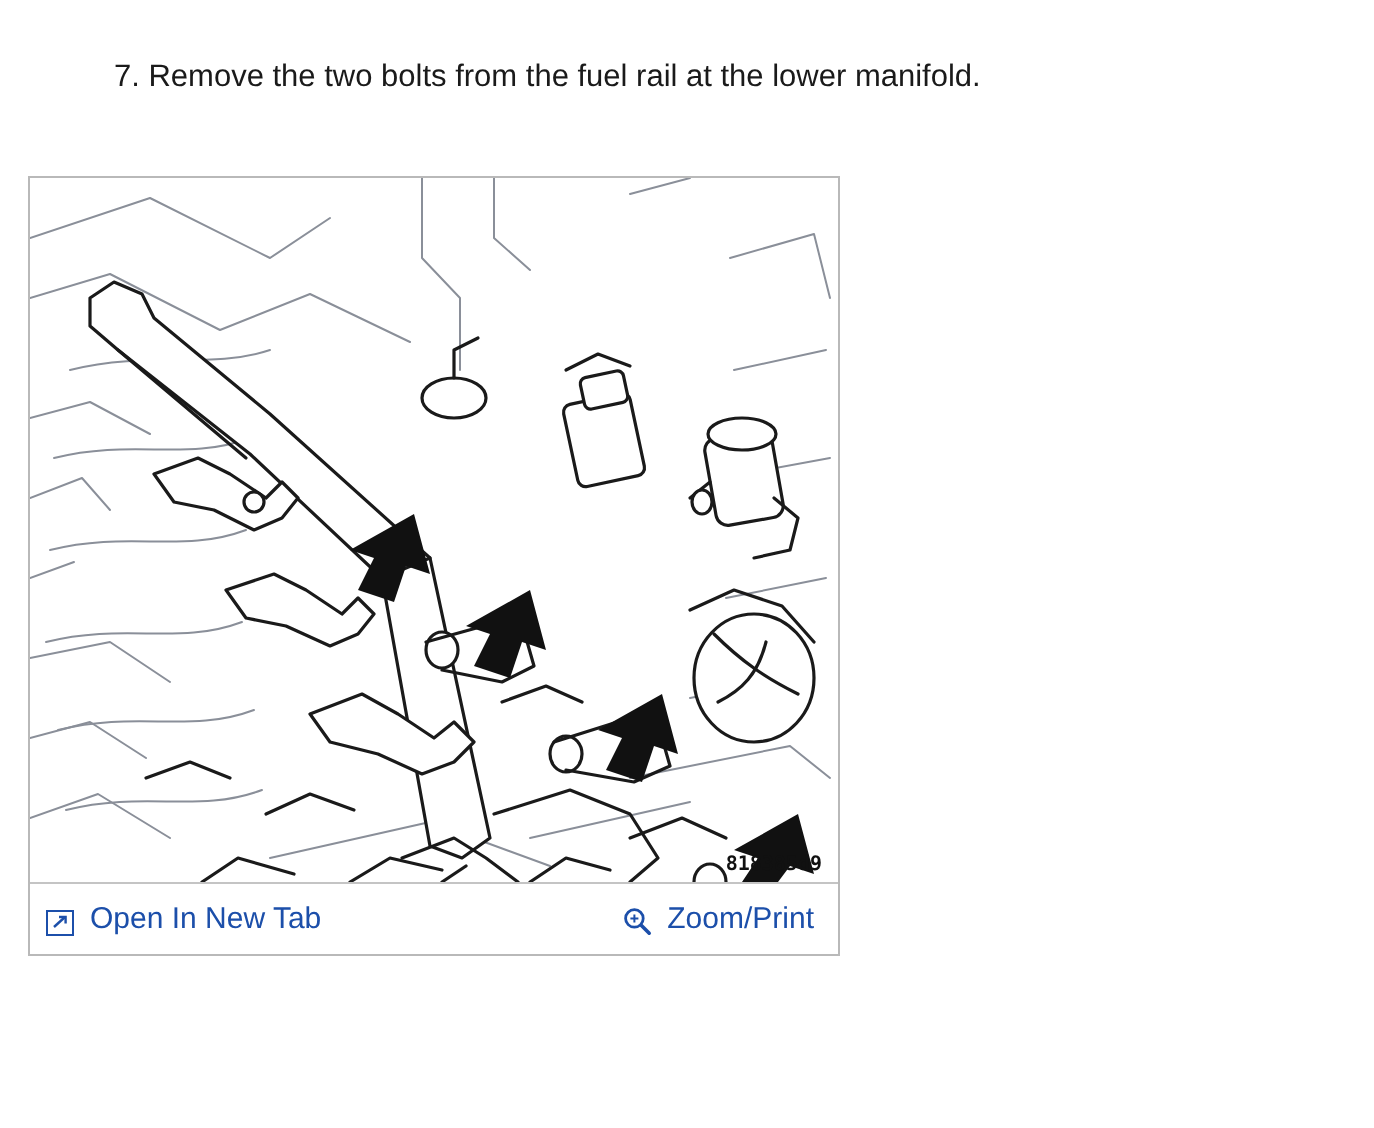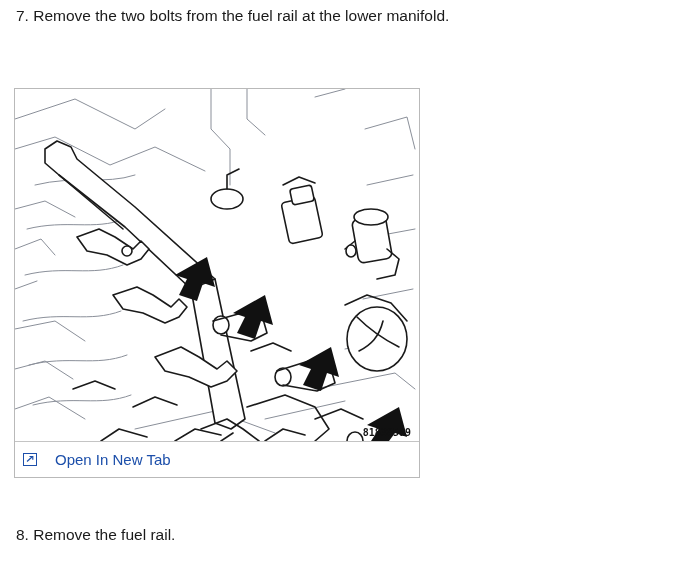--- a/index.html
+++ b/index.html
@@ -21,21 +21,21 @@
     height: 564px;
   }
   .step-text {
     position: absolute;
     left: 16px;
     font-size: 15.5px;
     line-height: 20px;
     color: #1a1a1a;
     white-space: nowrap;
   }
-  #step7 { top: 6px; }
+  #step7 { top: 29px; margin-left: 41px; }
   #step8 { top: 525px; }
 
   .figure-box {
     position: absolute;
     left: 14px;
     top: 88px;
     width: 406px;
     height: 390px;
     border: 1px solid #b9b9b9;
     background: #ffffff;
@@ -72,22 +72,22 @@
     background: #ffffff;
     border-top: 1px solid #c4c4c4;
     display: flex;
     align-items: center;
     justify-content: space-between;
     box-sizing: border-box;
     padding: 0 12px 0 8px;
   }
   .tool-link {
     display: flex;
-    align-items: center;
-    gap: 18px;
+    align-items: flex-end;
+    gap: 8px;
     cursor: pointer;
     color: #1c4faa;
     font-size: 15px;
     text-decoration: none;
   }
   .tool-link .label { color: #1c4faa; }
   .icon-newtab {
     width: 14px;
     height: 13px;
     position: relative;
@@ -203,18 +203,27 @@
         <span class="icon-newtab">
           <svg width="14" height="13" viewBox="0 0 14 13" xmlns="http://www.w3.org/2000/svg">
             <rect x="0.5" y="0.5" width="13" height="12" fill="#ffffff" stroke="#1c4faa"></rect>
             <path d="M4 8.5 L9.5 3.5" stroke="#1c4faa" stroke-width="1.2" fill="none"></path>
             <path d="M6.5 3.5 L9.8 3.5 L9.8 6.7" stroke="#1c4faa" stroke-width="1.2" fill="none"></path>
           </svg>
         </span>
         <span class="label">Open In New Tab</span>
       </a>
 
+      <a class="tool-link">
+        <span class="icon-zoom">
+          <svg width="15" height="15" viewBox="0 0 15 15" xmlns="http://www.w3.org/2000/svg">
+            <circle cx="6.2" cy="6.2" r="4.4" fill="#ffffff" stroke="#1c4faa" stroke-width="1.4"></circle>
+            <path d="M9.6 9.6 L13.6 13.6" stroke="#1c4faa" stroke-width="1.8" stroke-linecap="round"></path>
+            <path d="M4.2 6.2 H8.2 M6.2 4.2 V8.2" stroke="#1c4faa" stroke-width="1"></path>
+          </svg>
+        </span>
+        <span class="label">Zoom/Print</span>
+      </a>
     </div>
   </div>
 
-  <div class="step-text" id="step8">8. Remove the fuel rail.</div>
 
 </div>
 
 </body></html>

